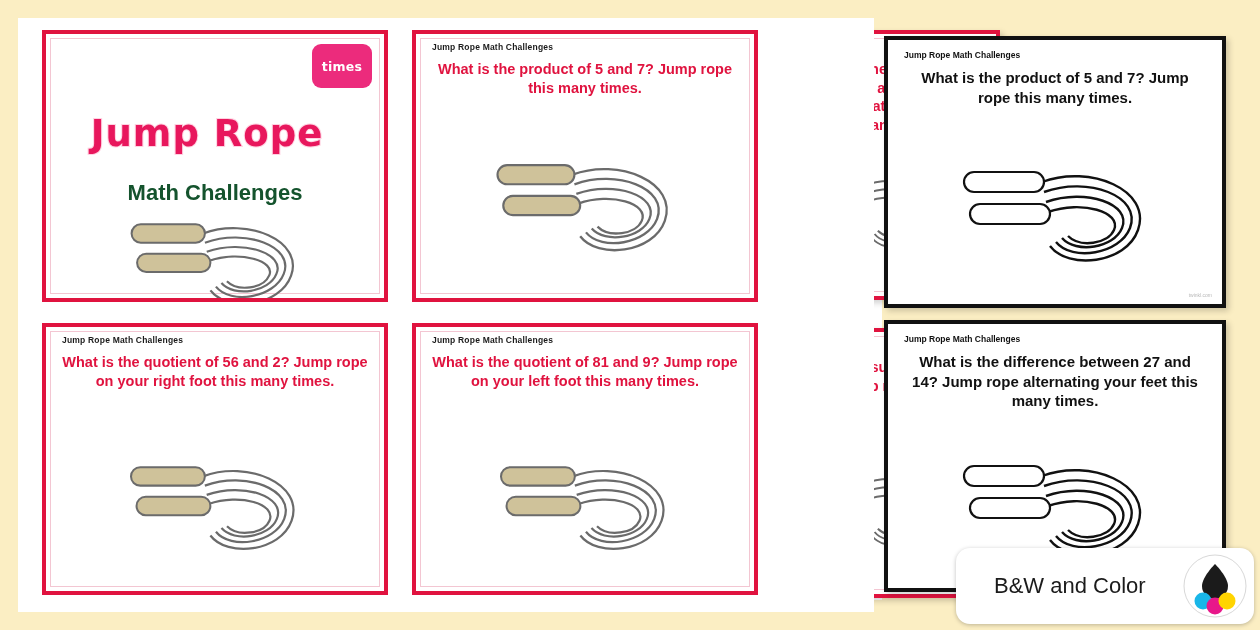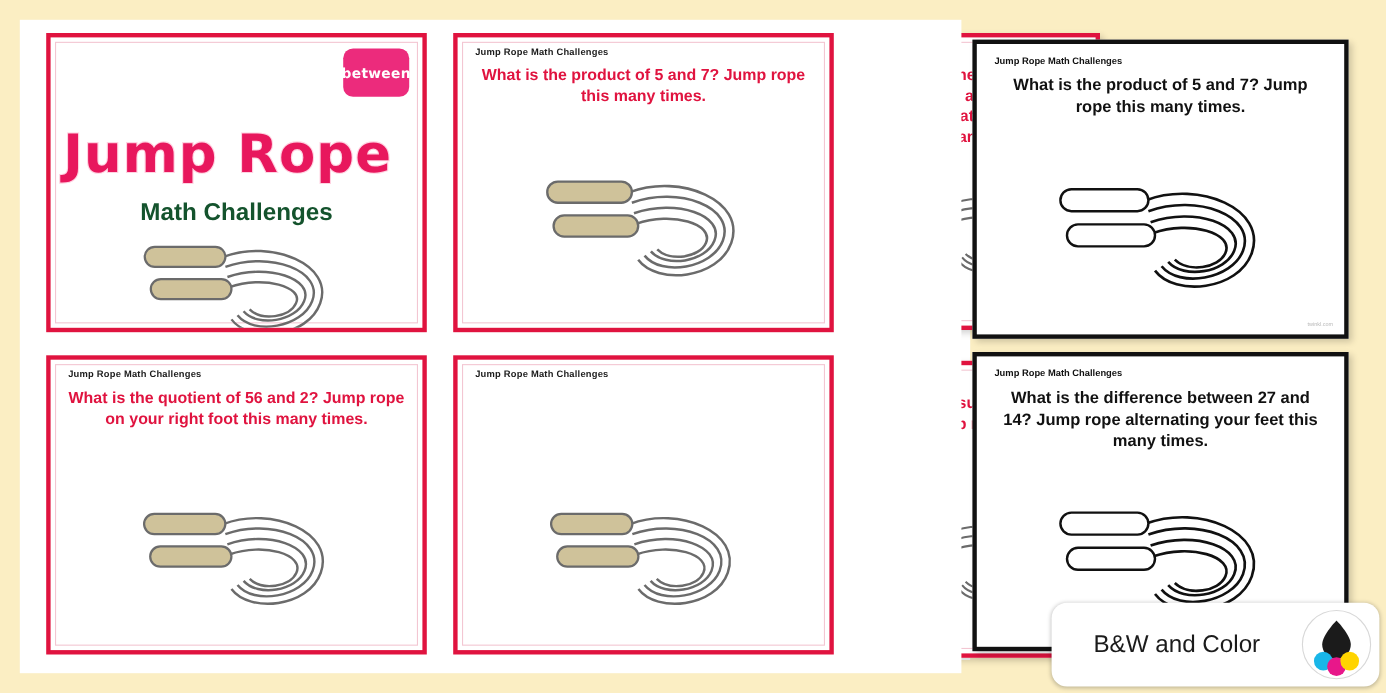--- a/index.html
+++ b/index.html
@@ -65,21 +65,21 @@
     display:flex; align-items:center; justify-content:center;
   }
   .twinkl-text {
     color:#ffffff; font-size:12.5px; font-weight:bold; letter-spacing:.3px;
     font-family:"DejaVu Sans", sans-serif;
   }
 
   .title-main {
     position:absolute; left:0; right:16px; top:78px;
     text-align:center;
-    font-size:48px;
+    font-size:37px;
     font-weight:bold;
     color:#e8175d;
     -webkit-text-stroke: 2px #ffd2e1;
     paint-order: stroke fill;
     font-family:"DejaVu Sans", sans-serif;
     letter-spacing:1px;
   }
   .title-sub {
     position:absolute; left:0; right:0; top:146px;
     text-align:center;
@@ -174,21 +174,21 @@
       </svg>
     </div>
   </div>
 
   <div class="color-sheet">
 
     <div class="card" style="left:24px; top:12px; width:346px; height:272px;">
       <div class="card-inner"></div>
 
       <div class="twinkl">
-        <span class="twinkl-text">between</span>
+        <span class="twinkl-text">times</span>
       </div>
 
       <div class="title-main">Jump Rope</div>
       <div class="title-sub">Math Challenges</div>
 
       <div class="rope-wrap" style="top:172px;">
         <svg width="210" height="110" viewBox="0 0 210 120" aria-hidden="true">
           <g stroke="#6b6b6b" stroke-width="2.4" fill="none">
             <path d="M92,30 C140,12 202,38 188,76 C176,110 118,116 100,92"></path>
             <path d="M94,40 C138,24 192,44 180,74 C170,100 122,108 106,88"></path>
@@ -239,20 +239,21 @@
             <rect x="14" y="24" width="80" height="20" rx="10" fill="#cfc29a" stroke="#6b6b6b" stroke-width="2.2"></rect>
             <rect x="20" y="56" width="80" height="20" rx="10" fill="#cfc29a" stroke="#6b6b6b" stroke-width="2.2"></rect>
           </g>
         </svg>
       </div>
     </div>
 
     <div class="card" style="left:394px; top:305px; width:346px; height:272px;">
       <div class="card-inner"></div>
       <div class="card-kicker">Jump Rope Math Challenges</div>
+      <div class="card-q">What is the quotient of 81 and 9? Jump rope on your left foot this many times.</div>
       <div class="rope-wrap" style="top:118px;">
         <svg width="210" height="120" viewBox="0 0 210 130" aria-hidden="true">
           <g stroke="#6b6b6b" stroke-width="2.4" fill="none">
             <path d="M92,34 C140,16 202,42 188,82 C176,116 118,122 100,98"></path>
             <path d="M94,44 C138,28 192,48 180,80 C170,106 122,114 106,94"></path>
             <path d="M96,54 C136,40 182,56 172,80 C164,100 126,106 112,90"></path>
             <path d="M98,64 C132,52 172,64 164,82 C158,96 130,100 118,88"></path>
           </g>
           <g>
             <rect x="14" y="24" width="80" height="20" rx="10" fill="#cfc29a" stroke="#6b6b6b" stroke-width="2.2"></rect>

